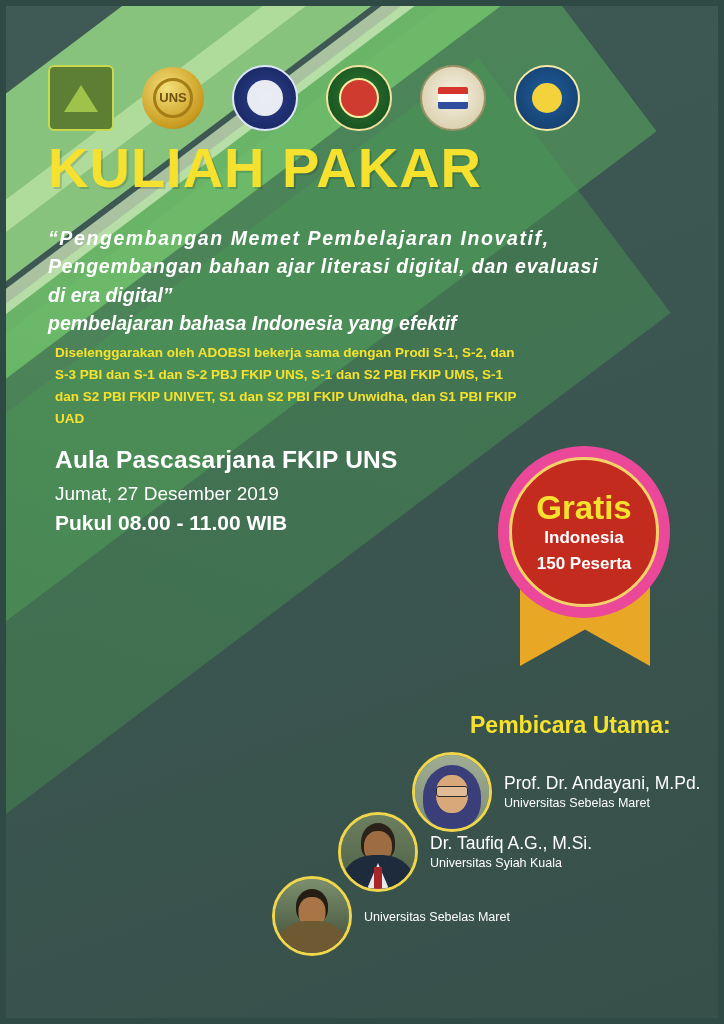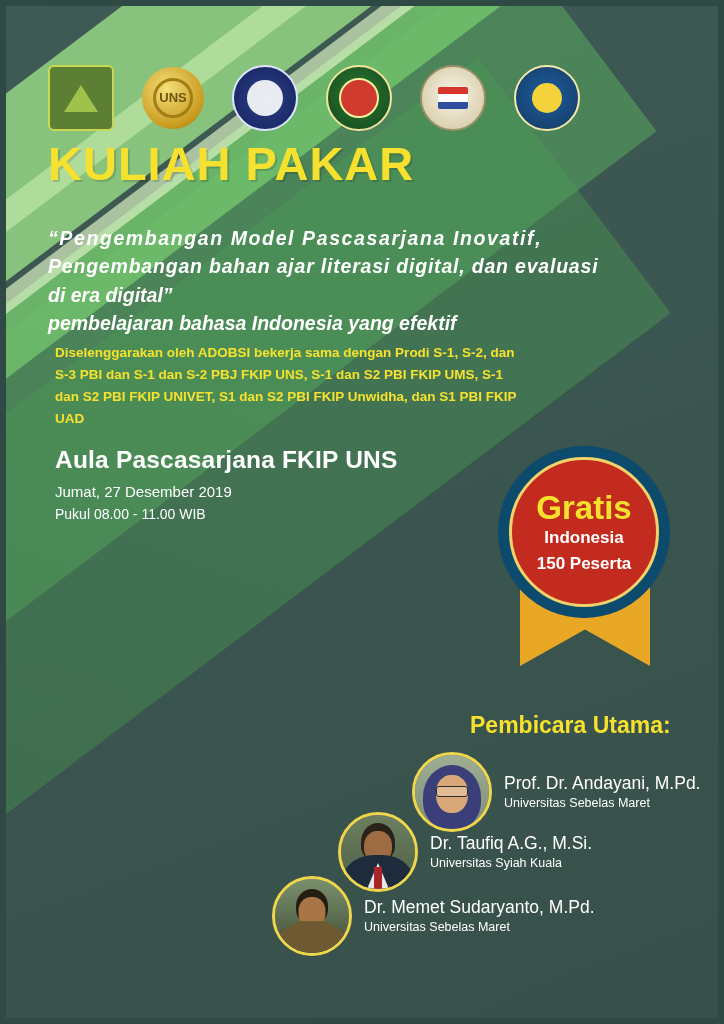--- a/index.html
+++ b/index.html
@@ -166,21 +166,21 @@
   .logo.l6 .inner {
     background: #f4d23c;
     width: 30px; height: 30px;
   }
   
   .title {
     position: absolute;
     top: 140px;
     left: 48px;
     right: 40px;
-    font-size: 47px;
+    font-size: 56px;
     font-weight: bold;
     color: #f6e22e;
     letter-spacing: 1px;
     line-height: 1;
     font-family: "Liberation Sans", sans-serif;
     text-shadow: 2px 2px 0 rgba(0,0,0,.15);
   }
   .subtitle {
     position: absolute;
     top: 224px;
@@ -210,26 +210,27 @@
     left: 55px;
     color: #ffffff;
   }
   .venue .v1 {
     font-size: 24.5px;
     font-weight: bold;
     letter-spacing: .2px;
     text-align: center;
   }
   .venue .v2 {
-    font-size: 15px;
+    font-size: 19px;
     margin-top: 9px;
   }
   .venue .v3 {
-    font-size: 14px;
+    font-size: 21px;
     margin-top: 6px;
+    font-weight: bold;
   }
   
   .rosette {
     position: absolute;
     left: 492px;
     top: 440px;
     width: 190px;
     height: 230px;
   }
   .ribbon {
@@ -239,21 +240,21 @@
     width: 130px;
     height: 130px;
     background: #e8a825;
     clip-path: polygon(0 0, 100% 0, 100% 100%, 50% 72%, 0 100%);
   }
   .badge {
     position: absolute;
     left: 6px; top: 6px;
     width: 172px; height: 172px;
     border-radius: 50%;
-    background: #0c4a6e;
+    background: #ec4899;
   }
   .badge::before {
     content: "";
     position: absolute;
     inset: -6px;
     border-radius: 50%;
     background:
       repeating-conic-gradient(#f0ad1d 0 6deg, #d99512 6deg 12deg);
     z-index: -1;
   }
@@ -388,21 +389,21 @@
         <span class="inner"></span>
       </div>
     <div class="logo l6">
         <span class="inner"></span>
       </div>
   </div>
 
   <div class="title">KULIAH PAKAR</div>
 
   <div class="subtitle">
-    <div class="ls1">“Pengembangan Model Pascasarjana Inovatif,</div>
+    <div class="ls1">“Pengembangan Memet Pembelajaran Inovatif,</div>
     <div class="ls2">Pengembangan bahan ajar literasi digital, dan evaluasi</div>
     <div>di era digital”</div>
     <div>pembelajaran bahasa Indonesia yang efektif</div>
   </div>
 
   <div class="org">Diselenggarakan oleh ADOBSI  bekerja sama dengan Prodi S-1, S-2, dan S-3 PBI dan S-1 dan S-2 PBJ FKIP UNS, S-1 dan S2 PBI FKIP UMS, S-1 dan S2 PBI FKIP UNIVET, S1 dan S2 PBI FKIP Unwidha, dan S1 PBI FKIP UAD</div>
 
   <div class="venue">
     <div class="v1">Aula Pascasarjana FKIP UNS</div>
     <div class="v2">Jumat, 27 Desember 2019</div>
@@ -451,19 +452,18 @@
   </div>
 
   <div class="sp sp3">
     <div class="photo p3">
       <span class="bgwall"></span>
         <span class="headd"></span>
         <span class="faceo"></span>
         <span class="body"></span>
     </div>
     <div class="txt">
-      <div class="n">Dr. Memet Sudaryanto, M.Pd.</div>
       <div class="u">Universitas Sebelas Maret</div>
     </div>
   </div>
 
   <div class="edge"></div>
 </div>
 
 </body></html>

